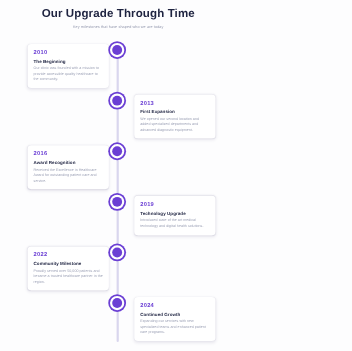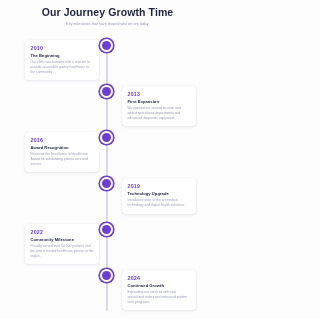--- a/index.html
+++ b/index.html
@@ -130,21 +130,21 @@
     line-height: 4.6px;
     letter-spacing: 0.02px;
   }
 </style>
 </head>
 <body>
 
 <div class="page">
 
   <div class="header">
-    <div class="page-title">Our Journey Growth Time</div>
+    <div class="page-title">Our Upgrade Through Time</div>
     <div class="page-subtitle">Key milestones that have shaped who we are today</div>
   </div>
 
   <div class="timeline" id="timeline">
     <div class="axis"></div>
   <div class="entry left" style="top: 4px;">
         <div class="node">
           <div class="node-core"></div>
         </div>
         <div class="card">

